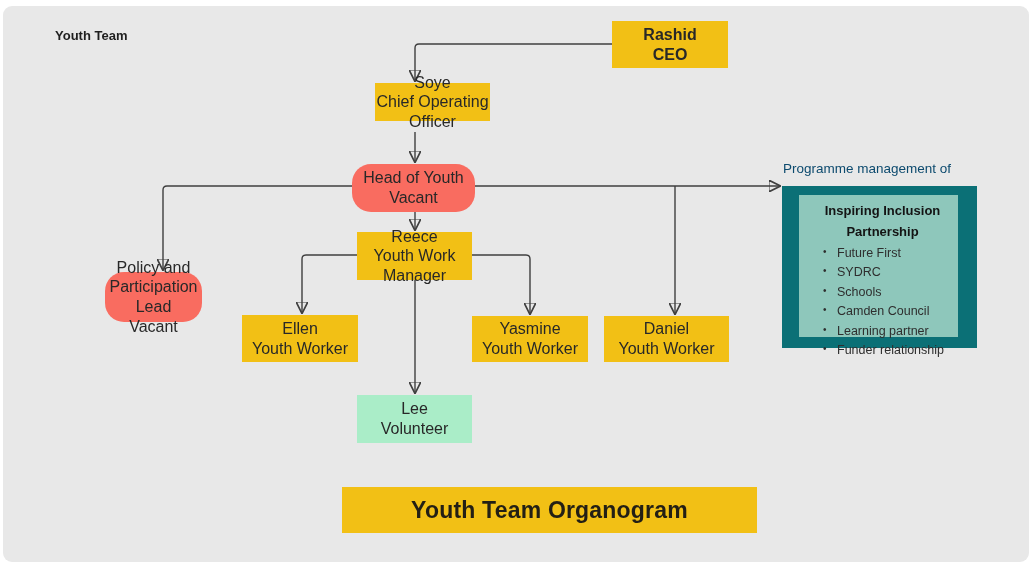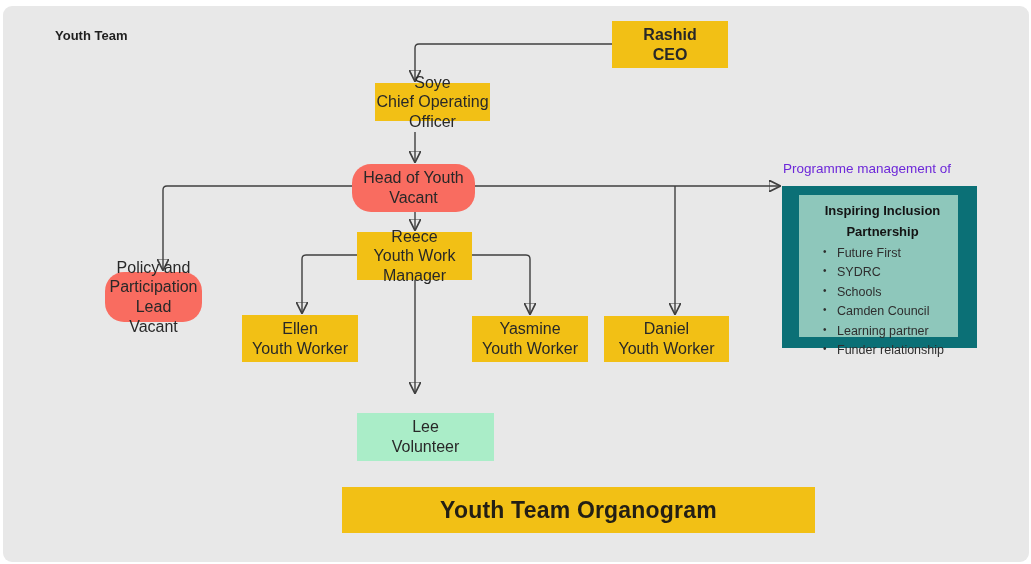--- a/index.html
+++ b/index.html
@@ -22,21 +22,21 @@
     position:absolute;display:flex;align-items:center;justify-content:center;
     text-align:center;color:#282828;font-size:16px;line-height:1.22;
   }
   .node .lbl{white-space:pre-line;}
   .node.bold{font-weight:bold;}
   .yellow{background:#f2c015;}
   .red{background:#f96c60;border-radius:19px;}
   .mint{background:#aaedc8;}
   .caption{
     position:absolute;left:783px;top:161px;width:200px;font-size:13.5px;
-    color:#6d28d9;
+    color:#0c4a6e;
   }
   .teal-outer{
     position:absolute;left:782px;top:186px;width:195px;height:162px;
     background:#0b7076;
   }
   .teal-inner{
     position:absolute;left:17px;top:9px;width:159px;height:142px;
     background:#8ec7bb;box-sizing:border-box;padding:6px 4px 0 12px;
   }
   .p-title{
@@ -45,21 +45,21 @@
   }
   .p-list{list-style:none;margin:0;padding:0 0 0 10px;}
   .p-list li{
     position:relative;padding-left:16px;margin:0 0 5.5px 0;font-size:12.5px;
     color:#2e2e2e;
   }
   .p-list li::before{
     content:"•";position:absolute;left:2px;top:0px;font-size:10px;color:#2e2e2e;
   }
   .footer-box{
-    position:absolute;left:342px;top:487px;width:473px;height:46px;
+    position:absolute;left:342px;top:487px;width:415px;height:46px;
     background:#f2c015;display:flex;align-items:center;justify-content:center;
   }
   .footer-box .t{
     font-size:23px;font-weight:bold;color:#231f15;letter-spacing:0.2px;
   }
 </style>
 </head>
 <body>
 
 <div class="canvas"></div>
@@ -119,21 +119,21 @@
 <div class="node yellow" style="left:472px;top:316px;width:116px;height:46px">
   <span class="lbl">Yasmine
 Youth Worker</span>
 </div>
 
 <div class="node yellow" style="left:604px;top:316px;width:125px;height:46px">
   <span class="lbl">Daniel
 Youth Worker</span>
 </div>
 
-<div class="node mint" style="left:357px;top:413px;width:137px;height:48px">
+<div class="node mint" style="left:357px;top:395px;width:115px;height:48px">
   <span class="lbl">Lee
 Volunteer</span>
 </div>
 
 <div class="caption">Programme management of</div>
 
 <div class="teal-outer">
   <div class="teal-inner">
     <div class="p-title">Inspiring Inclusion
 Partnership</div>

